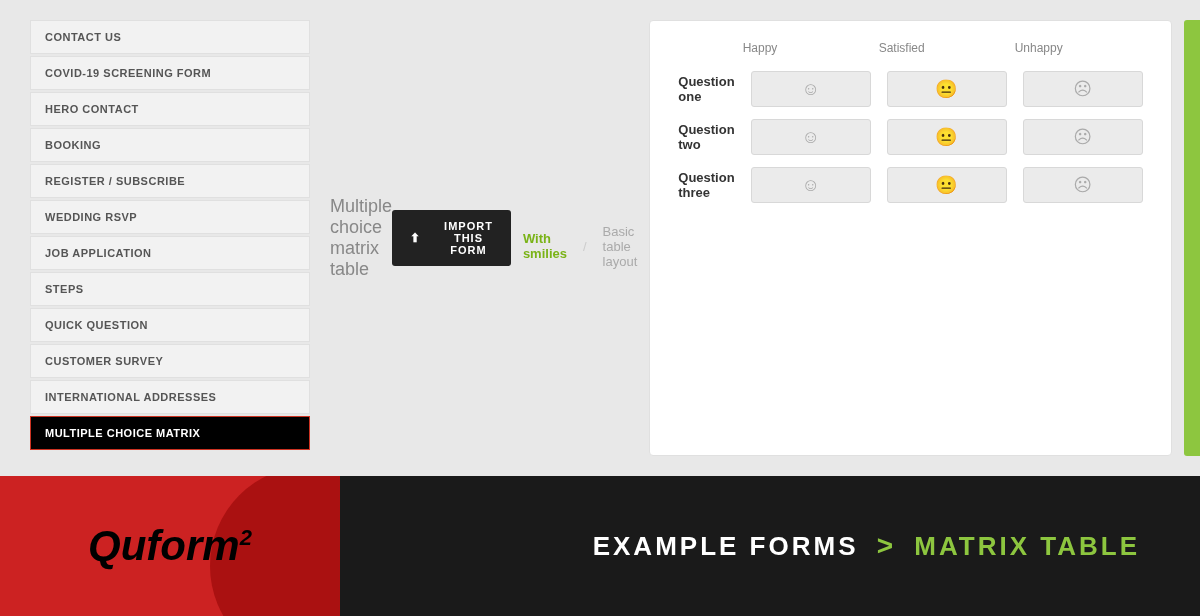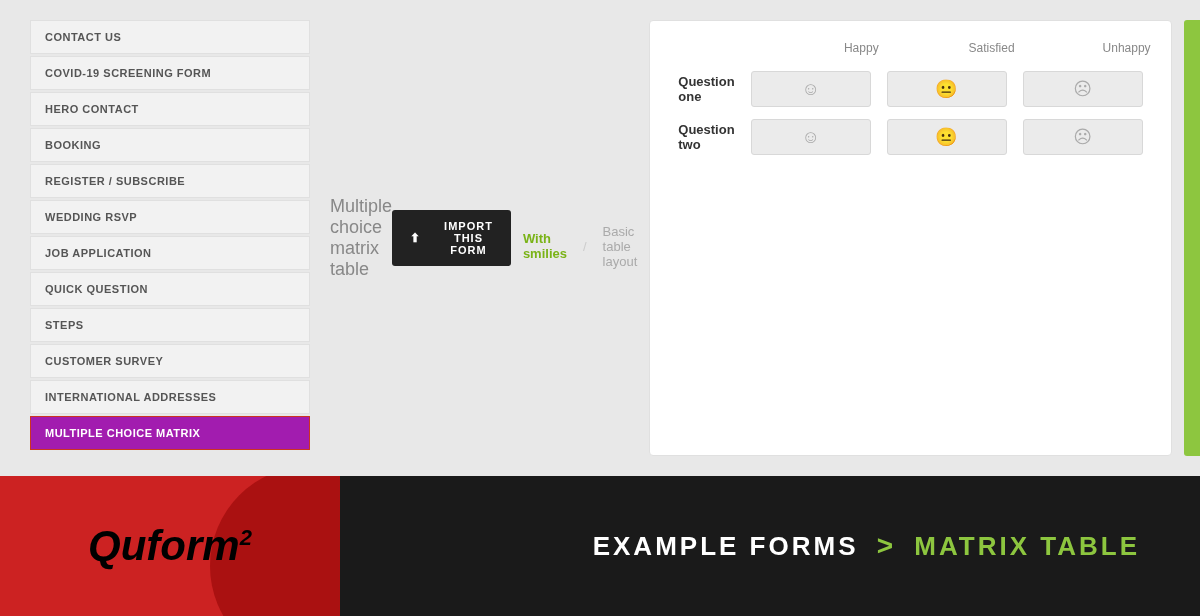--- a/index.html
+++ b/index.html
@@ -42,21 +42,21 @@
       font-size: 11px;
       font-weight: 700;
       color: #555;
       text-transform: uppercase;
       letter-spacing: 0.5px;
       cursor: pointer;
       border: 1px solid #e0e0e0;
     }
 
     .sidebar-item.active {
-      background: #a21caf;
+      background: #000000;
       color: #fff;
       border-color: #cc3322;
     }
 
     
     .right-panel {
       flex: 1;
       display: flex;
       gap: 12px;
     }
@@ -125,21 +125,21 @@
       padding: 20px;
     }
 
     .matrix-table {
       width: 100%;
       border-collapse: separate;
       border-spacing: 0;
     }
 
     .matrix-table th {
-      text-align: right;
+      text-align: left;
       font-size: 12px;
       color: #888;
       font-weight: 400;
       padding-bottom: 10px;
     }
 
     .matrix-table th:first-child {
       text-align: left;
       width: 160px;
     }
@@ -278,22 +278,22 @@
   <div class="main-content">
 
     <div class="sidebar">
     <div class="sidebar-item">CONTACT US</div>
         <div class="sidebar-item">COVID-19 SCREENING FORM</div>
         <div class="sidebar-item">HERO CONTACT</div>
         <div class="sidebar-item">BOOKING</div>
         <div class="sidebar-item">REGISTER / SUBSCRIBE</div>
         <div class="sidebar-item">WEDDING RSVP</div>
         <div class="sidebar-item">JOB APPLICATION</div>
+        <div class="sidebar-item">STEPS</div>
         <div class="sidebar-item">QUICK QUESTION</div>
-        <div class="sidebar-item">STEPS</div>
         <div class="sidebar-item">CUSTOMER SURVEY</div>
         <div class="sidebar-item">INTERNATIONAL ADDRESSES</div>
         <div class="sidebar-item active">MULTIPLE CHOICE MATRIX</div>
       </div>
 
     <div class="right-panel">
 
       <div class="panel-header">
         <h1 class="panel-title">Multiple choice matrix table</h1>
         <button class="import-btn">
@@ -324,20 +324,26 @@
                 <td><button class="smiley-btn">☺</button></td>
                 <td><button class="smiley-btn">😐</button></td>
                 <td><button class="smiley-btn">☹</button></td>
               </tr>
               <tr>
                 <td>Question two</td>
                 <td><button class="smiley-btn">☺</button></td>
                 <td><button class="smiley-btn">😐</button></td>
                 <td><button class="smiley-btn">☹</button></td>
               </tr>
+              <tr>
+                <td>Question three</td>
+                <td><button class="smiley-btn">☺</button></td>
+                <td><button class="smiley-btn">😐</button></td>
+                <td><button class="smiley-btn">☹</button></td>
+              </tr>
             </tbody>
         </table>
       </div>
 
       <button class="next-btn">
         <span>Next</span>
         <span>→</span>
       </button>
 
     </div>

